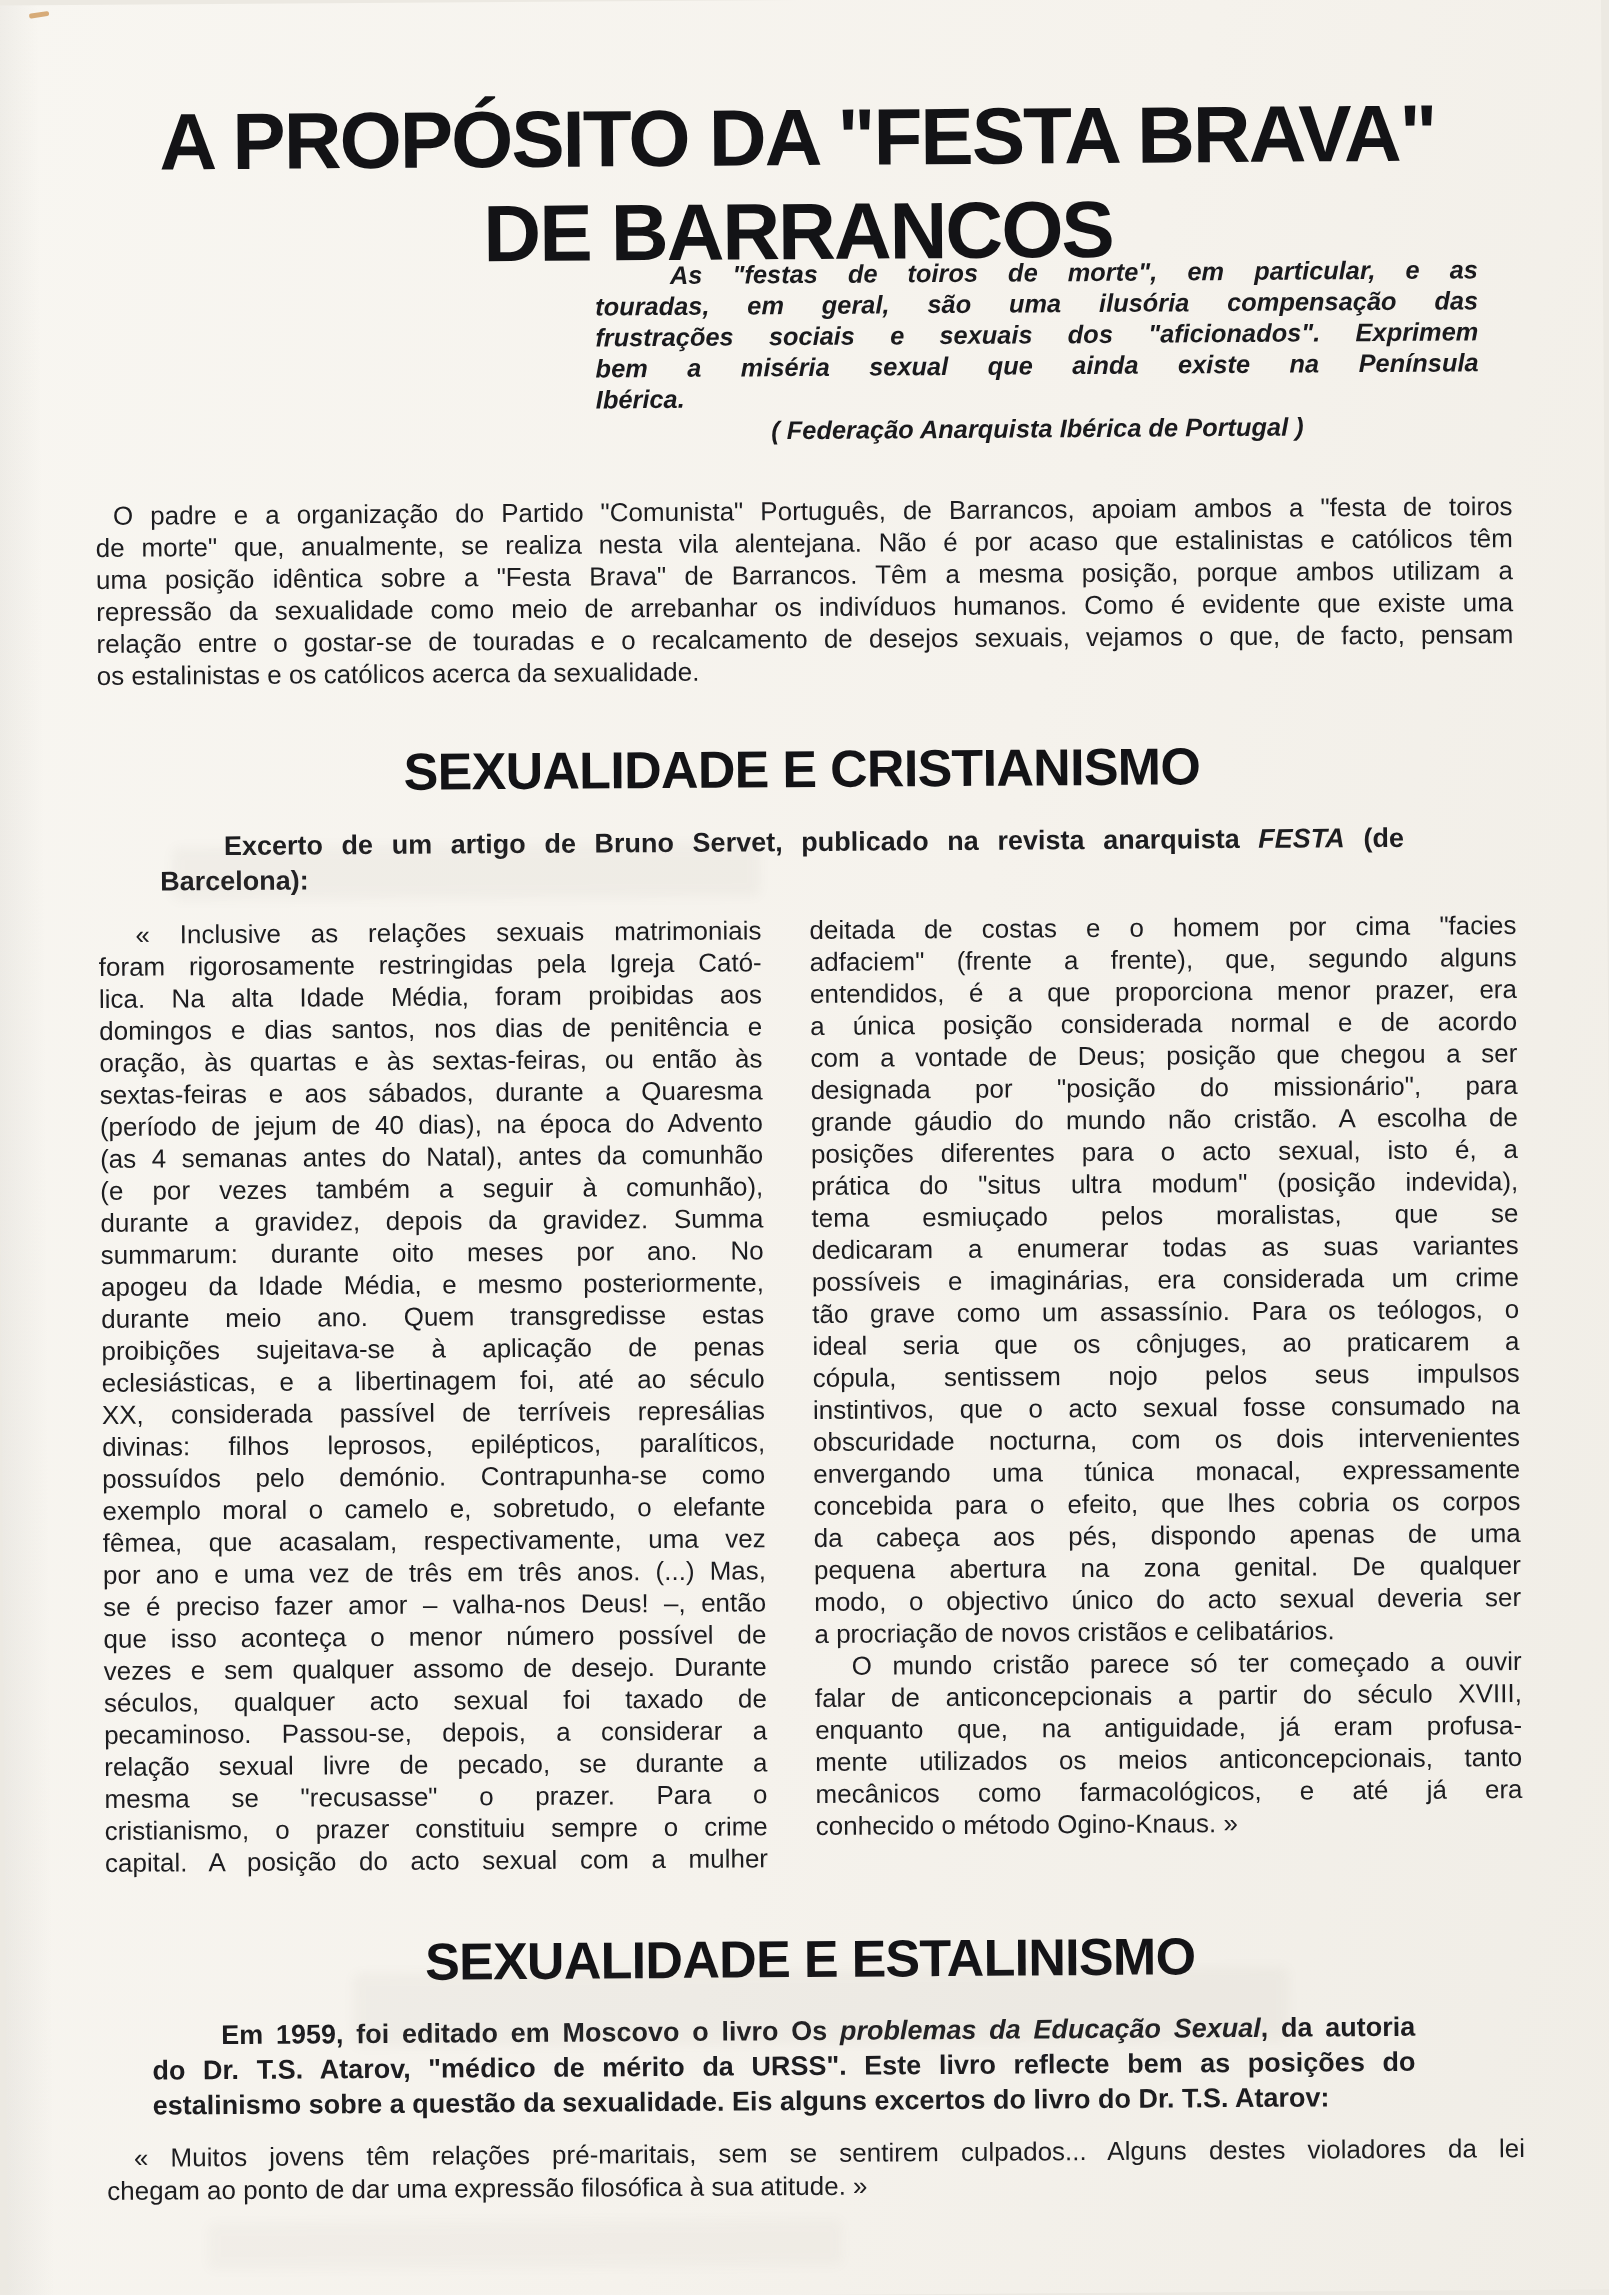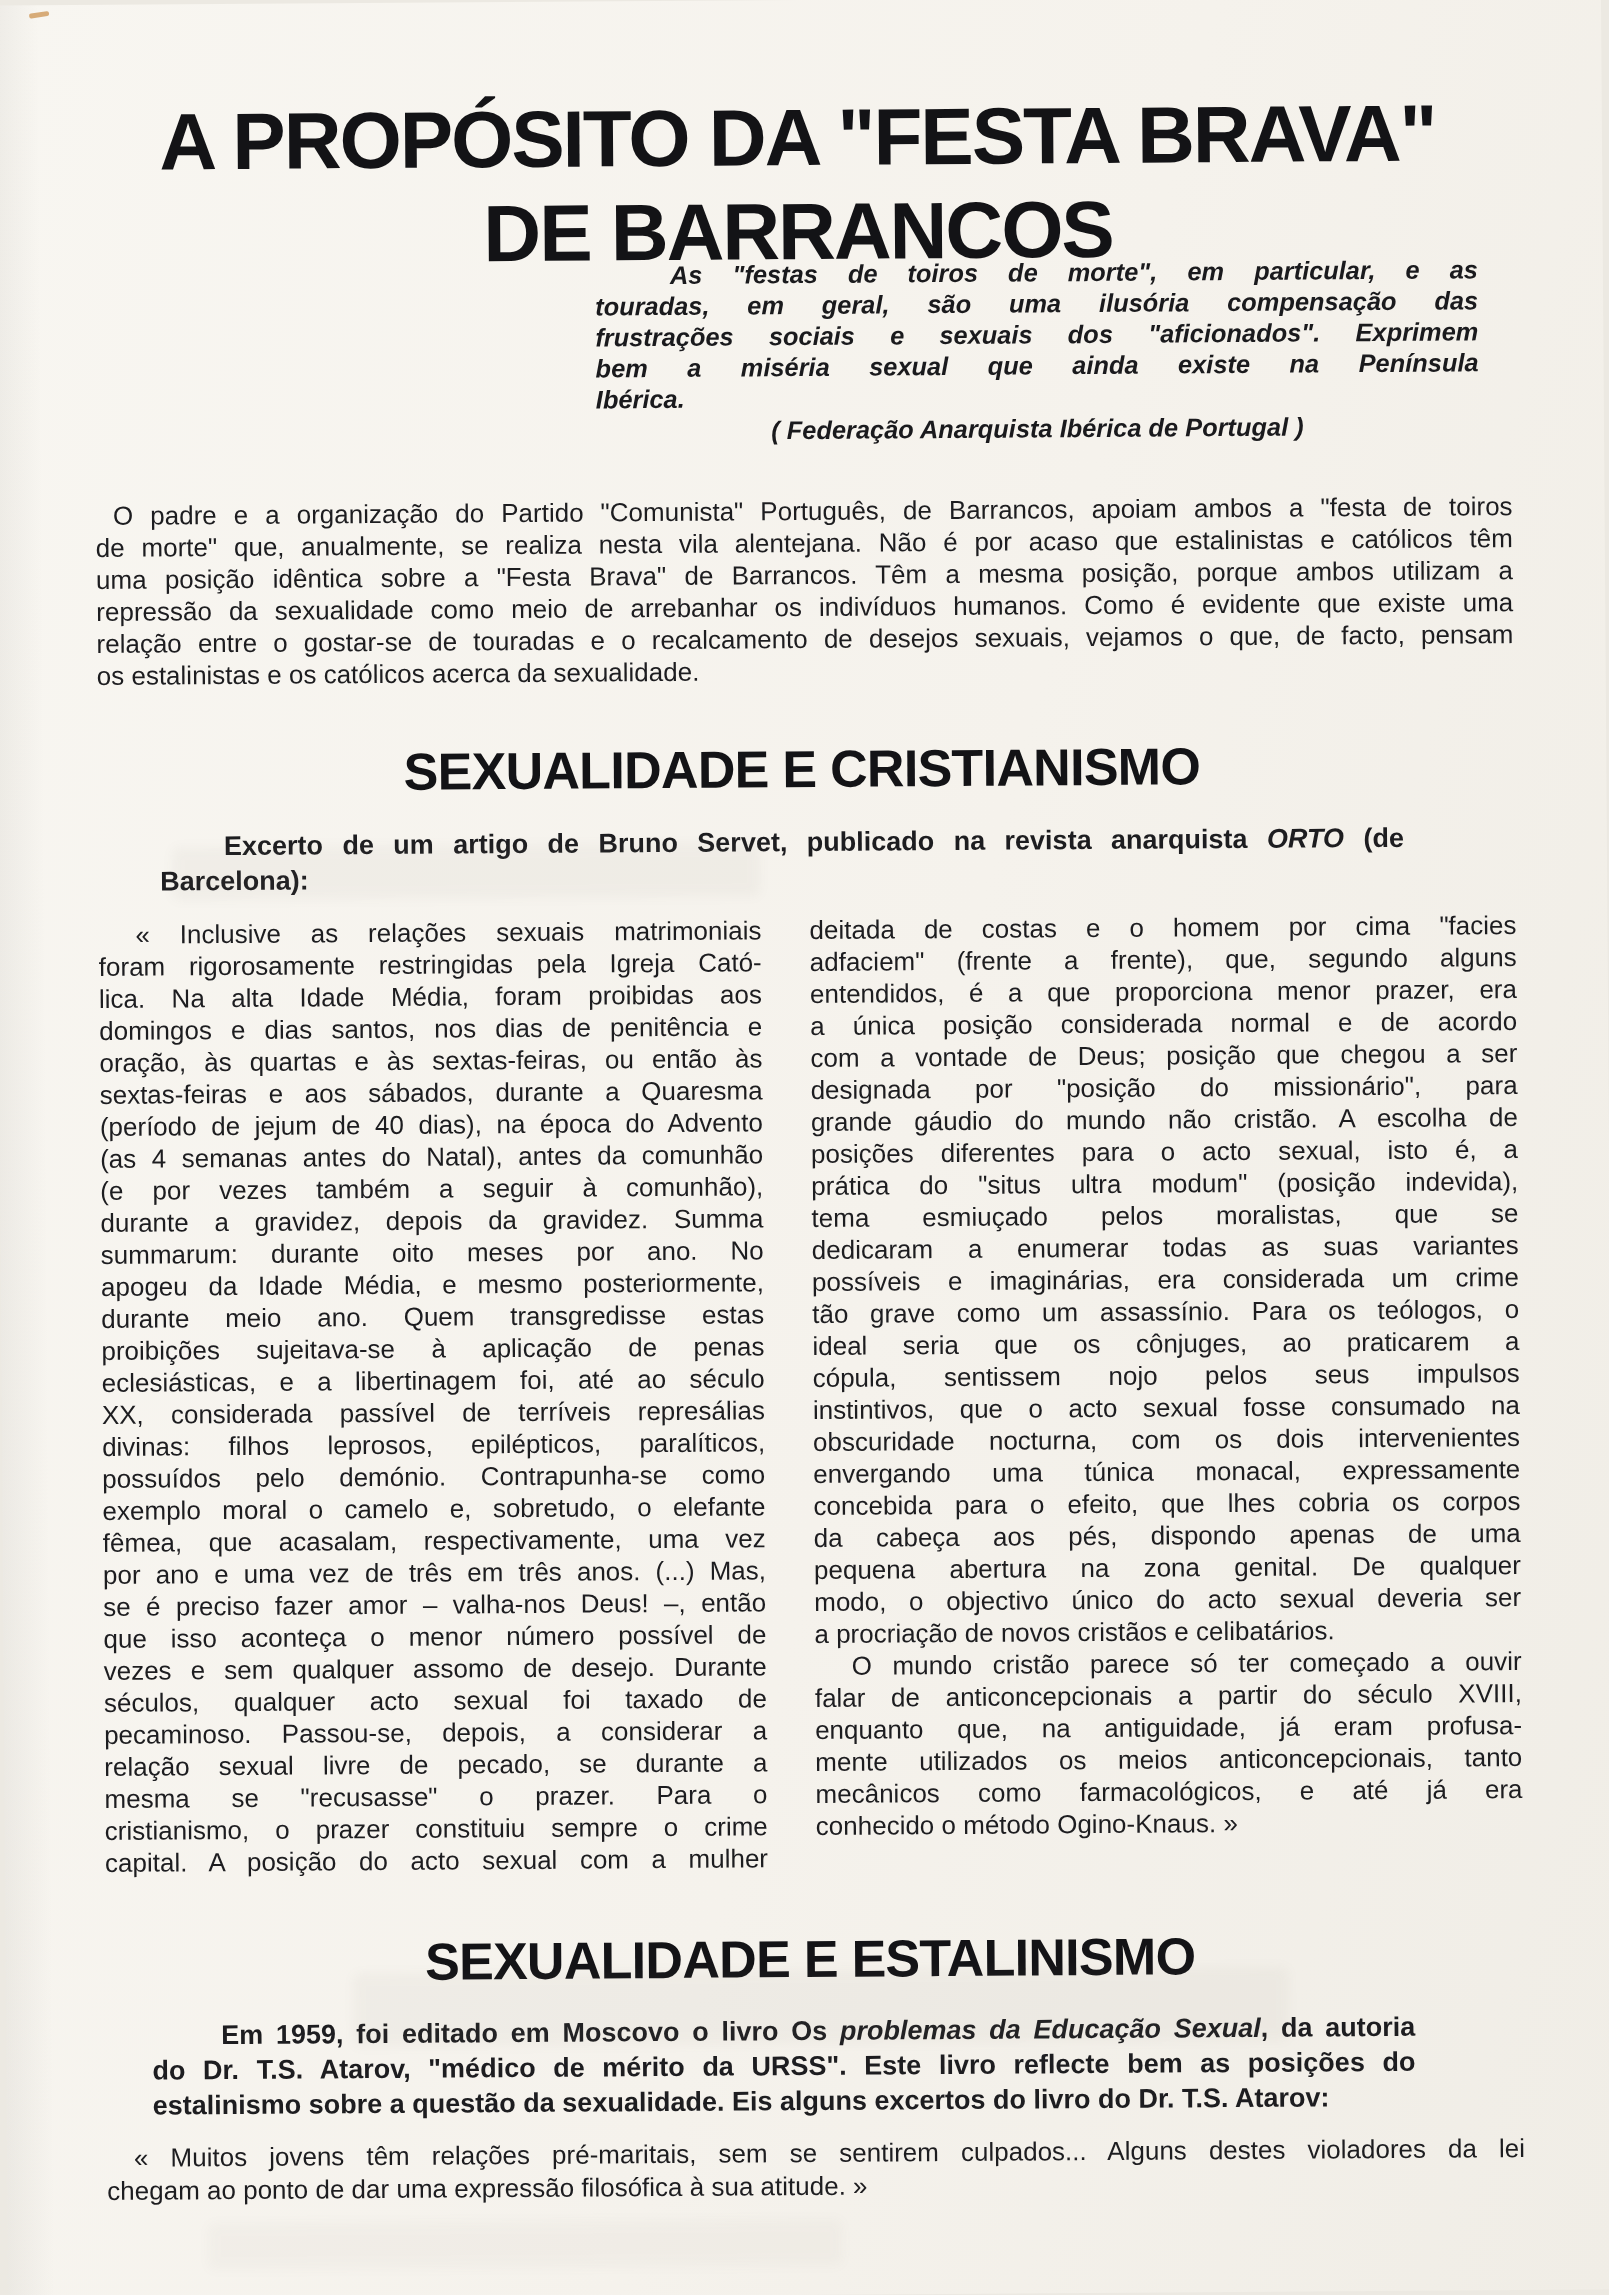--- a/index.html
+++ b/index.html
@@ -112,21 +112,21 @@
       <div class="ln">de morte" que, anualmente, se realiza nesta vila alentejana. Não é por acaso que estalinistas e católicos têm</div>
       <div class="ln">uma posição idêntica sobre a "Festa Brava" de Barrancos. Têm a mesma posição, porque ambos utilizam a</div>
       <div class="ln">repressão da sexualidade como meio de arrebanhar os indivíduos humanos. Como é evidente que existe uma</div>
       <div class="ln">relação entre o gostar-se de touradas e o recalcamento de desejos sexuais, vejamos o que, de facto, pensam</div>
       <div class="ln pend">os estalinistas e os católicos acerca da sexualidade.</div>
     </div>
 
   <h2 class="h2 h-crist">SEXUALIDADE E CRISTIANISMO</h2>
 
   <div class="intro intro-c">
-    <div class="ln l1"><span>Excerto de um artigo de Bruno Servet, publicado na revista anarquista </span><span class="it">ORTO</span><span> (de</span></div>
+    <div class="ln l1"><span>Excerto de um artigo de Bruno Servet, publicado na revista anarquista </span><span class="it">FESTA</span><span> (de</span></div>
     <div class="ln pend">Barcelona):</div>
   </div>
 
   <div class="cols">
     <div class="col colL">
         <div class="ln ind">« Inclusive as relações sexuais matrimoniais</div>
         <div class="ln">foram rigorosamente restringidas pela Igreja Cató-</div>
         <div class="ln">lica. Na alta Idade Média, foram proibidas aos</div>
         <div class="ln">domingos e dias santos, nos dias de penitência e</div>
         <div class="ln">oração, às quartas e às sextas-feiras, ou então às</div>

